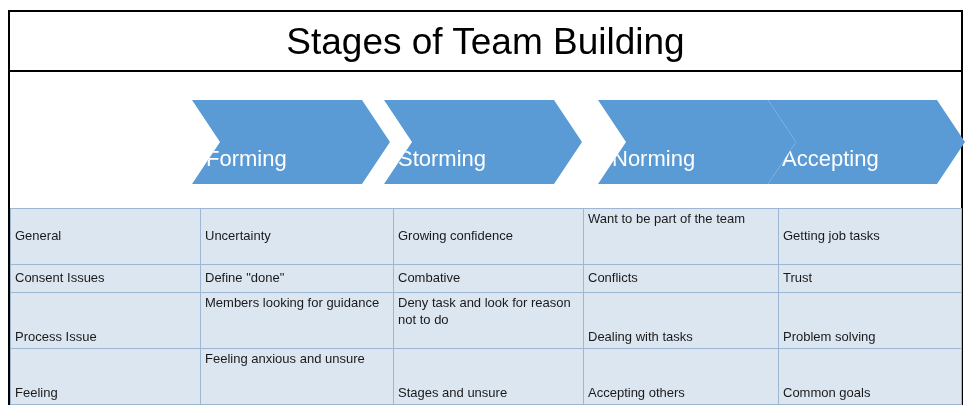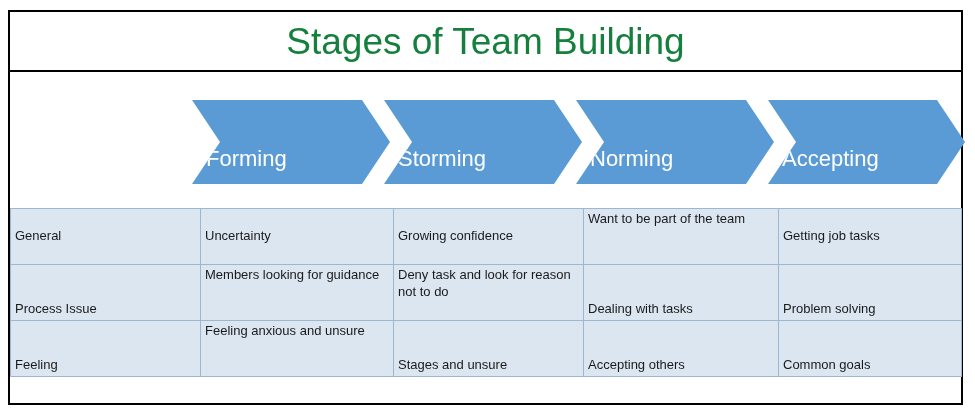--- a/index.html
+++ b/index.html
@@ -36,21 +36,21 @@
     box-sizing: border-box;
     border-bottom: 2px solid #000000;
     display: flex;
     align-items: center;
     justify-content: center;
     background: #ffffff;
   }
   #title-text {
     font-size: 37px;
     line-height: 1;
-    color: #15803d;
+    color: #000000;
     letter-spacing: 0px;
     white-space: nowrap;
   }
 
   
   #chevron-band {
     position: absolute;
     left: 0;
     top: 60px;
     width: 100%;
@@ -75,21 +75,21 @@
     padding-left: 14px;
     padding-right: 4px;
     box-sizing: border-box;
     font-size: 22px;
     color: #ffffff;
     white-space: nowrap;
     margin-top: 33px;
   }
   #chev-0 { left: 182px;  width: 198px; }
   #chev-1 { left: 374px;  width: 198px; }
-  #chev-2 { left: 566px;  width: 198px; }
+  #chev-2 { left: 588px;  width: 198px; }
   #chev-3 { left: 758px;  width: 197px; }
 
   
   #matrix {
     position: absolute;
     left: 0;
     top: 196px;
     width: 100%;
     border-collapse: collapse;
     table-layout: fixed;
@@ -151,20 +151,27 @@
     <tbody>
 
       <tr class="r-tall">
         <td class="va-mid">General</td>
         <td class="va-mid">Uncertainty</td>
         <td class="va-mid">Growing confidence</td>
         <td class="va-top">Want to be part of the team</td>
         <td class="va-mid">Getting job tasks</td>
       </tr>
 
+      <tr class="r-short">
+        <td class="va-mid">Consent Issues</td>
+        <td class="va-mid">Define "done"</td>
+        <td class="va-mid">Combative</td>
+        <td class="va-mid">Conflicts</td>
+        <td class="va-mid">Trust</td>
+      </tr>
 
       <tr class="r-tall">
         <td class="va-bottom">Process Issue</td>
         <td class="va-top">Members looking for guidance</td>
         <td class="va-top">Deny task and look for reason not to do</td>
         <td class="va-bottom">Dealing with tasks</td>
         <td class="va-bottom">Problem solving</td>
       </tr>
 
       <tr class="r-tall">

